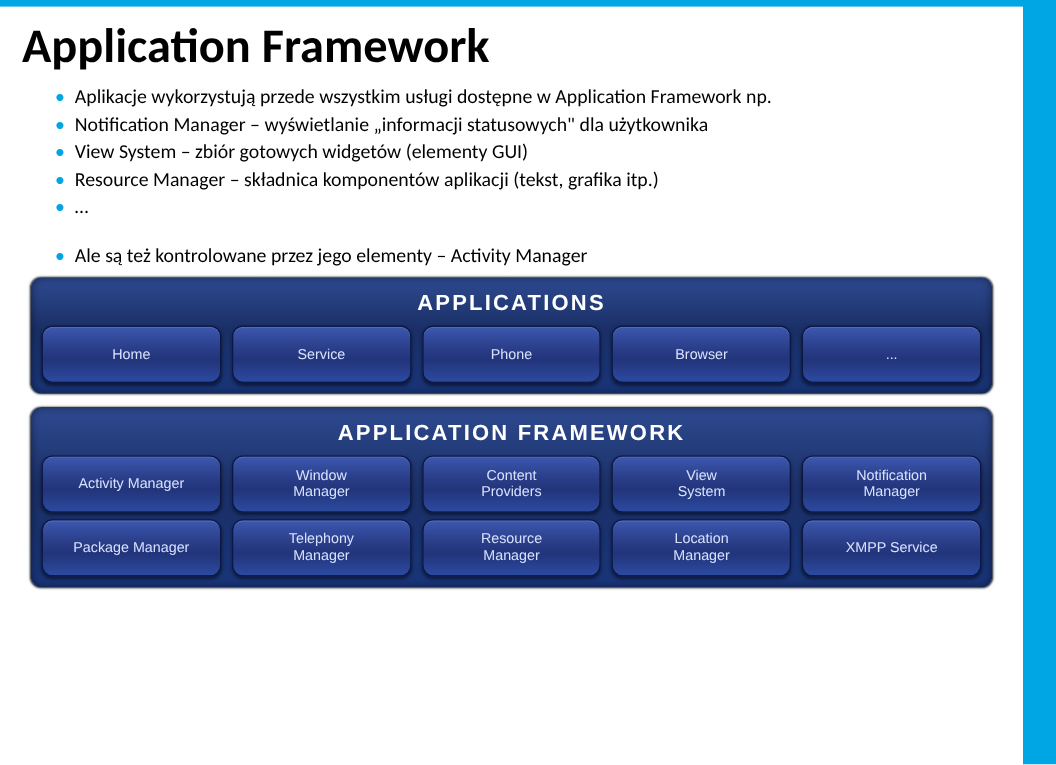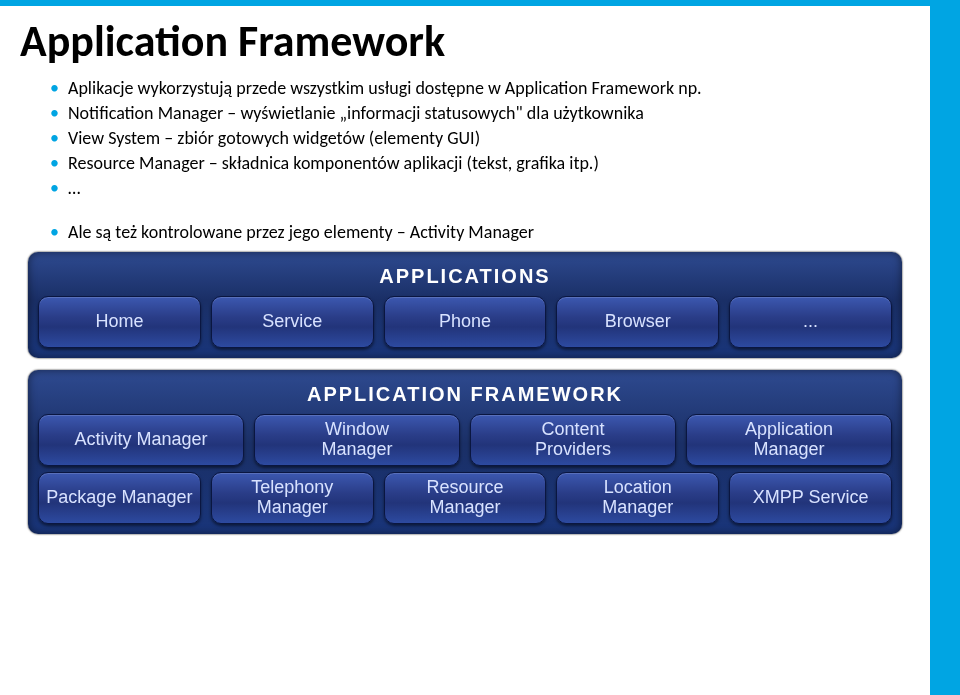--- a/index.html
+++ b/index.html
@@ -90,21 +90,21 @@
     flex: 1;
     background: linear-gradient(#3c58b0, #2a3d88 40%, #22347a 60%, #2d4aa0);
     border-radius: 10px;
     height: 50px;
     display: flex;
     align-items: center;
     justify-content: center;
     text-align: center;
     font-family: Arial, sans-serif;
     color: #d8e2ff;
-    font-size: 18px;
+    font-size: 13px;
     line-height: 1.1;
     padding: 0 4px;
     box-shadow: 0 2px 3px rgba(0,0,0,.5), inset 0 1px 0 rgba(255,255,255,.15);
     border: 1px solid #0a1640;
     white-space: pre-line;
     cursor: default;
   }
 </style>
 </head>
 <body>
@@ -144,21 +144,23 @@
     </div>
 
     <div class="layer">
       <div class="layer-title">Application Framework</div>
       <div class="row">
         <div class="block">Activity Manager</div>
         <div class="block">Window
 Manager</div>
         <div class="block">Content
 Providers</div>
-        <div class="block">Application
+        <div class="block">View
+System</div>
+        <div class="block">Notification
 Manager</div>
       </div>
       <div class="row">
         <div class="block">Package Manager</div>
         <div class="block">Telephony
 Manager</div>
         <div class="block">Resource
 Manager</div>
         <div class="block">Location
 Manager</div>

